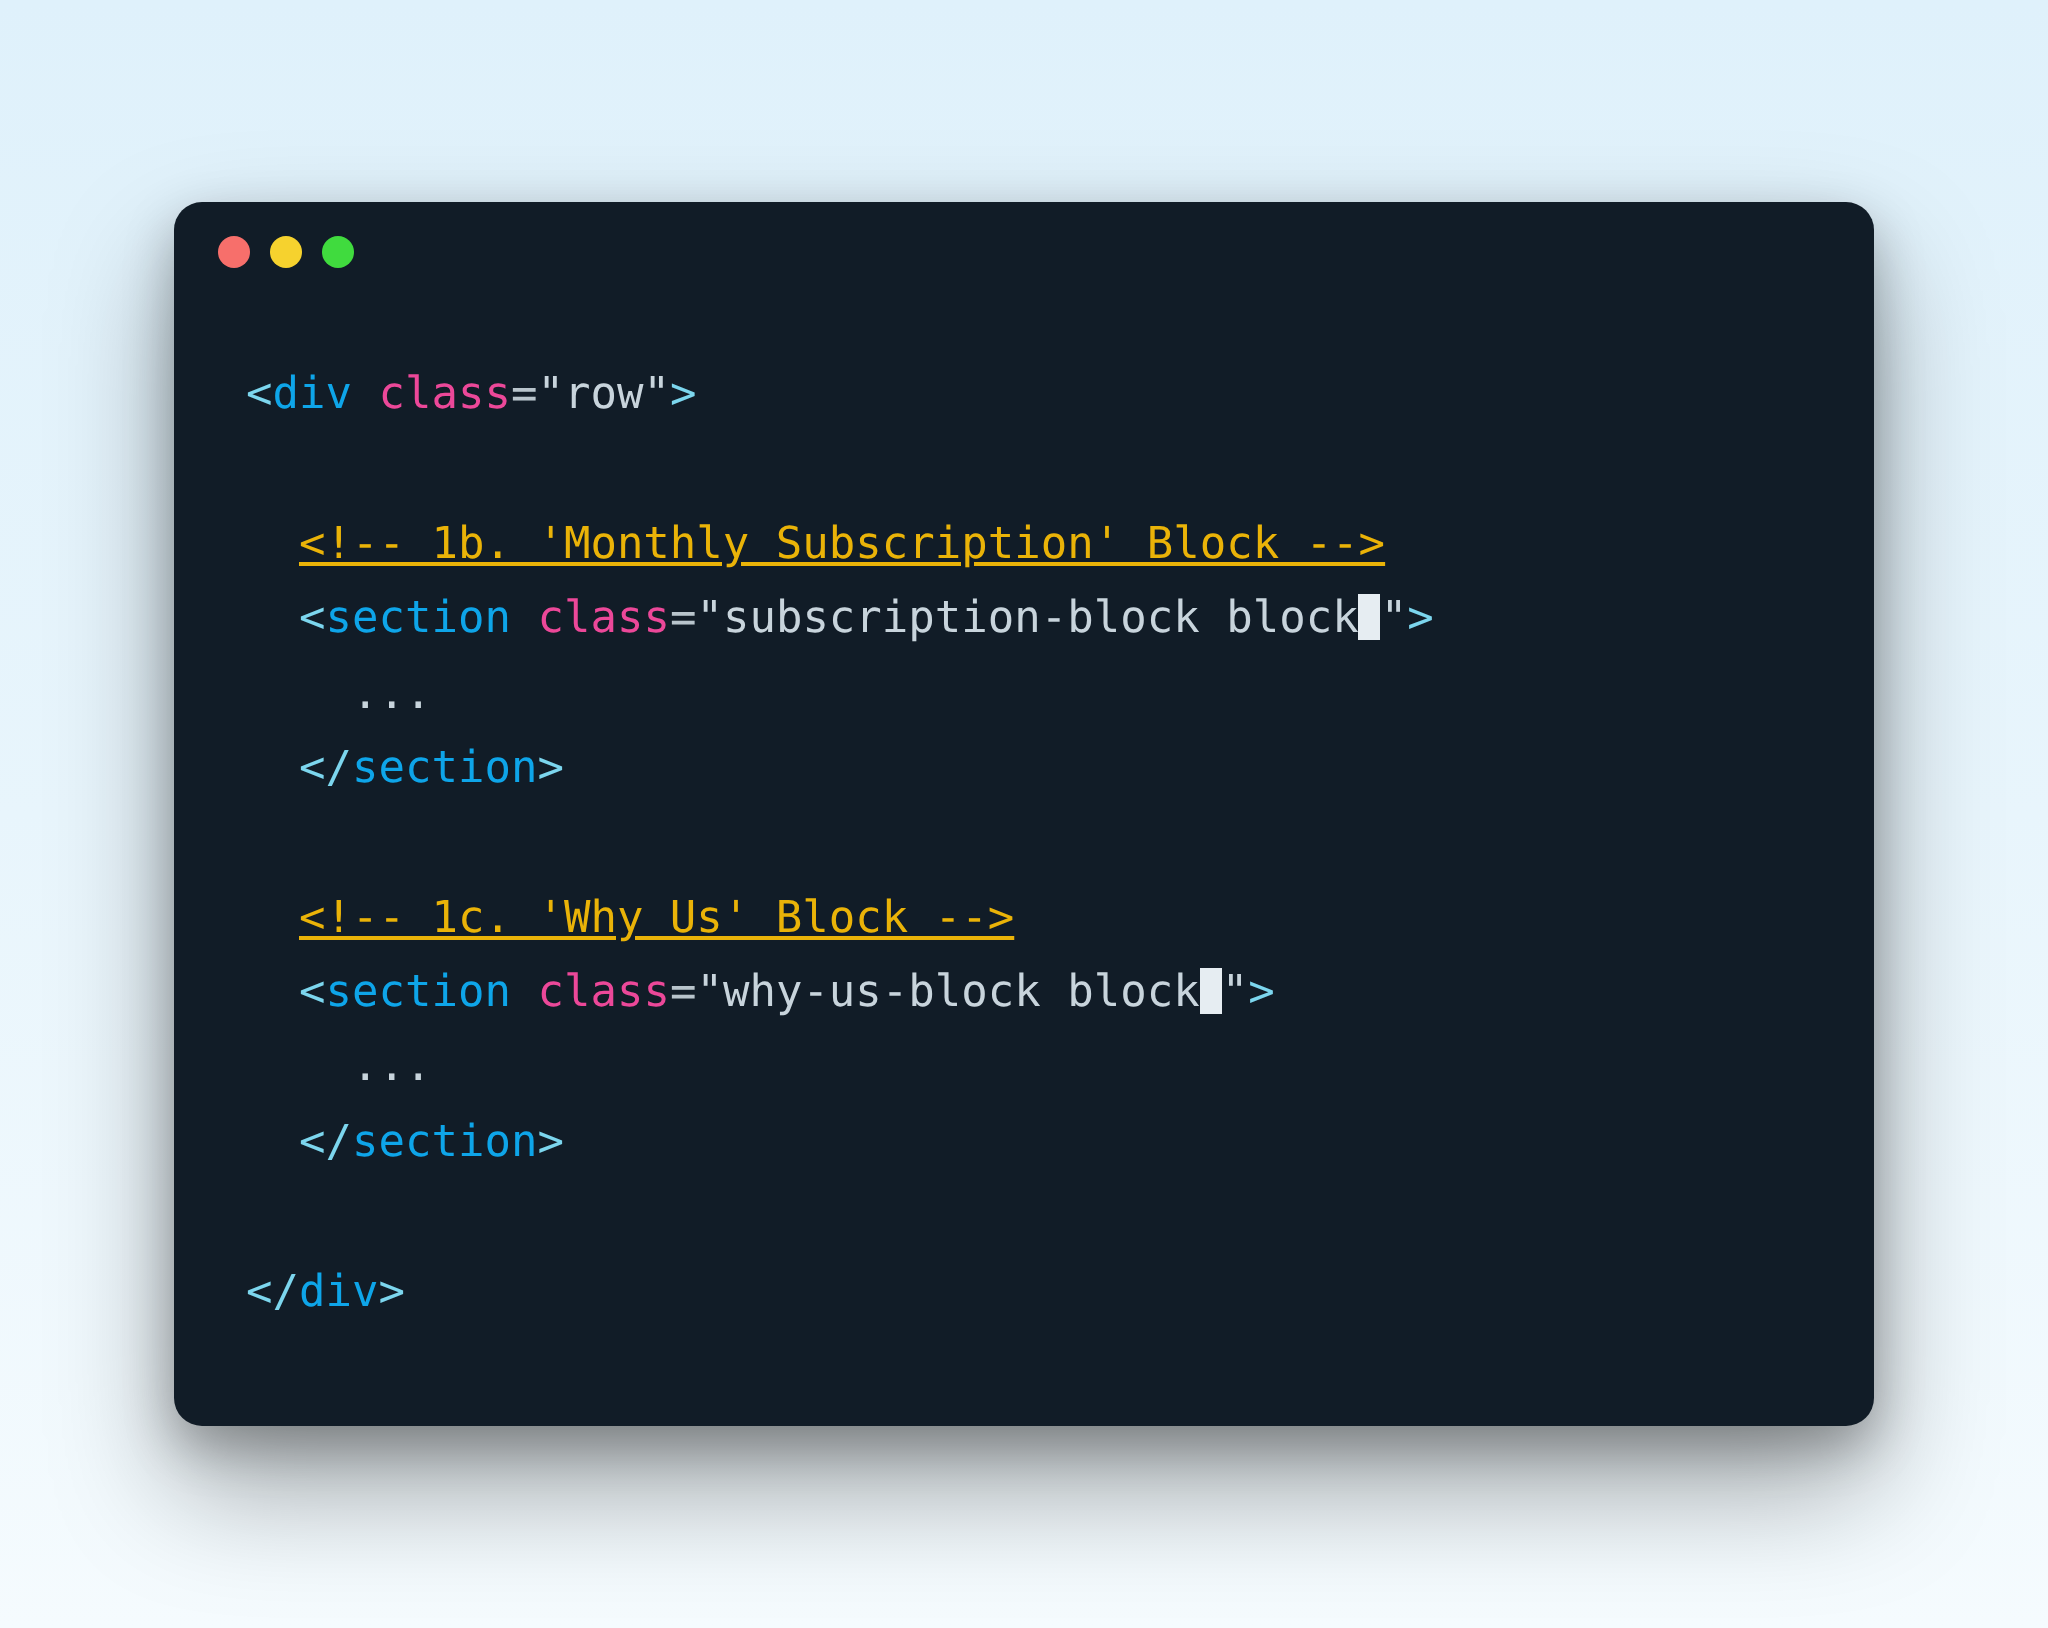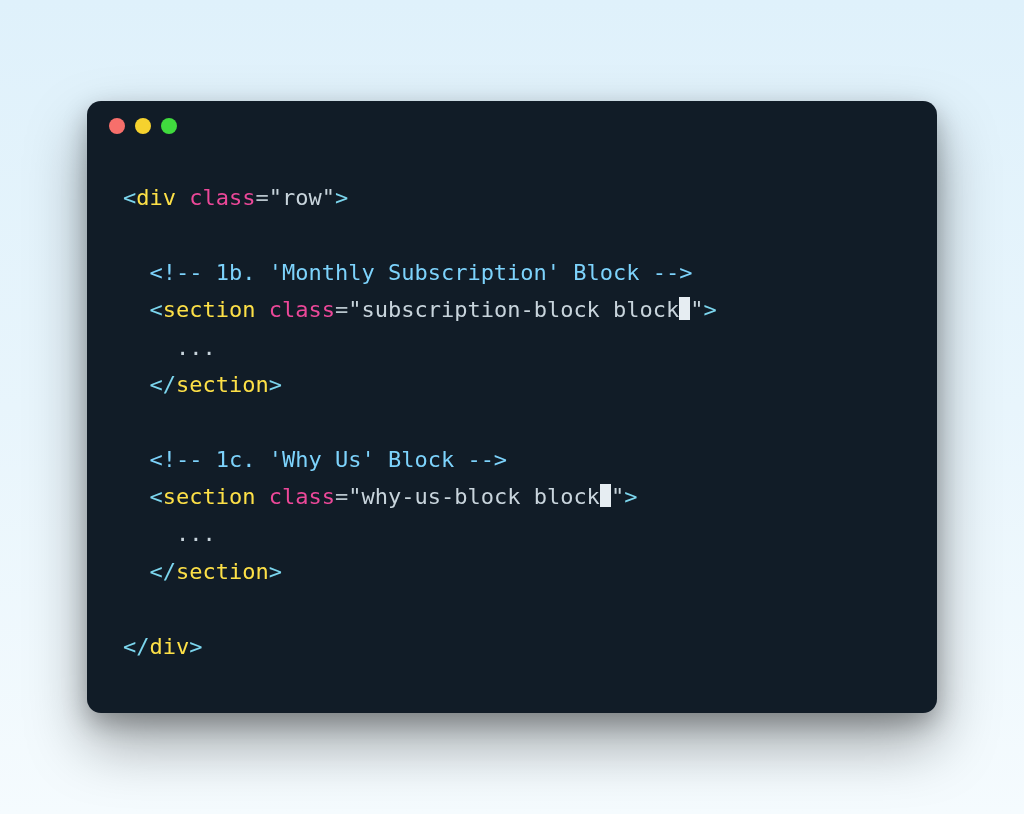--- a/index.html
+++ b/index.html
@@ -35,25 +35,25 @@
   .tl-yellow { background: #f6d22e; }
   .tl-green  { background: #40db3e; }
   .code-area {
     padding: 28px 36px 48px 36px;
     font-size: 22px;
     line-height: 1.7;
     color: #d6e4ee;
     white-space: pre;
   }
   .t-punct   { color: #7cd6ee; }   
-  .t-tag     { color: #fde047; }   
+  .t-tag     { color: #0ea5e9; }   
   .t-attr    { color: #ec4899; }   
   .t-eq      { color: #b8c4cc; }   
   .t-string  { color: #c8d4dc; }   
-  .t-comment { color: #7dd3fc; }   
+  .t-comment { color: #eab308; text-decoration: underline; }   
   .t-body    { color: #c8d4dc; }   
   .cursor-block {
     display: inline-block;
     width: 11px;
     height: 1.05em;
     background: #e6edf2;
     vertical-align: text-bottom;
     transform: translateY(-2px);
   }
 </style>

